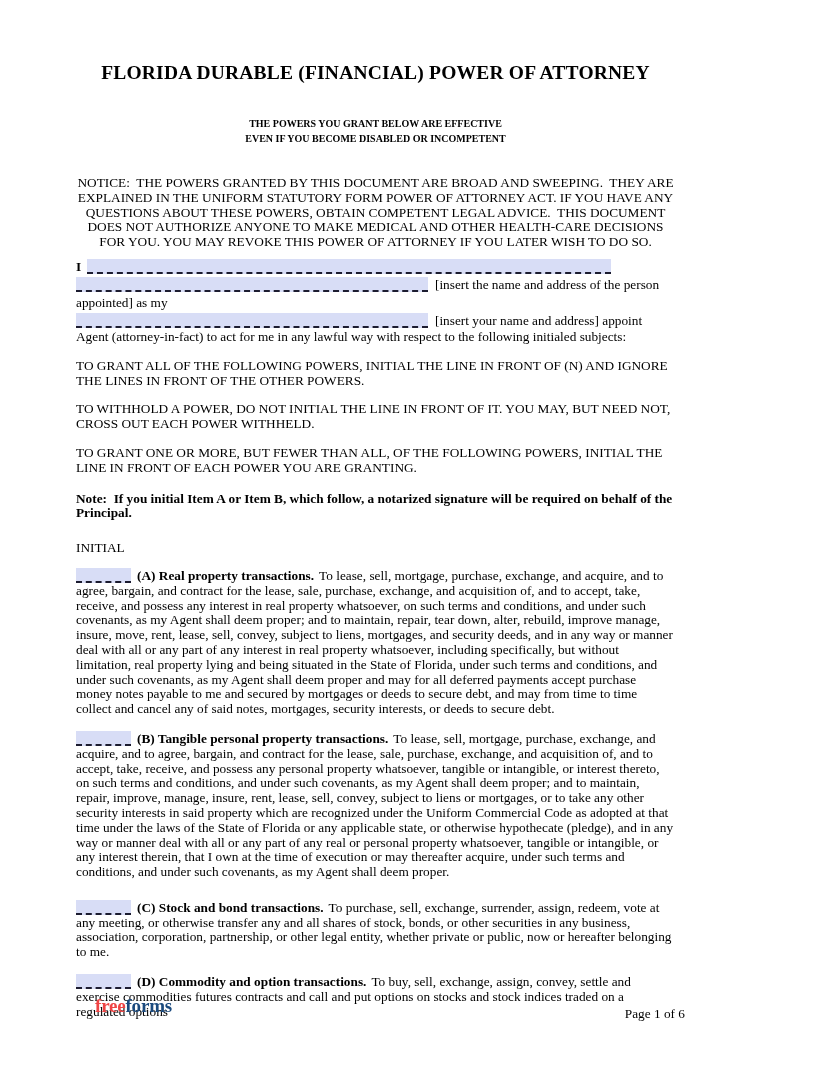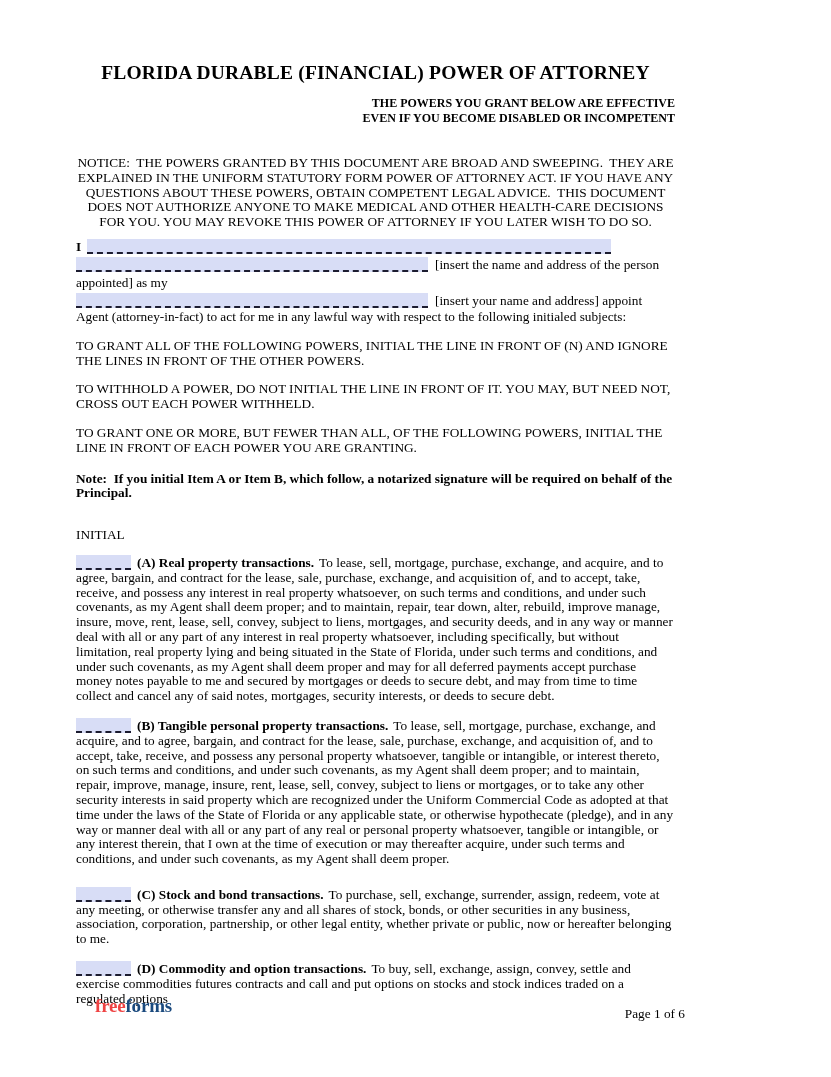--- a/index.html
+++ b/index.html
@@ -12,43 +12,43 @@
     color:#000;
     overflow:hidden;
   }
   .content { padding:62px 74px 0 76px; }
   .doc-title {
     text-align:center;
     font-size:19.5px; font-weight:bold;
     letter-spacing:0.2px;
   }
   .subtitle {
-    margin-top:12px;
-    text-align:right;
-    font-size:12px; font-weight:bold;
+    margin-top:32px;
+    text-align:center;
+    font-size:10px; font-weight:bold;
     line-height:15px;
   }
   .clause {
     margin-top:20px;
     text-align:center;
     font-size:13.6px; font-weight:bold;
     line-height:17px;
   }
   .clause span { text-decoration:underline; }
   .body {
     font-size:13.3px;
     line-height:14.8px;
   }
   .prewrap { white-space:pre-wrap; }
   .bold { font-weight:bold; }
   .mt-notice { margin-top:30px;text-align:center; }
   .mt-appoint { margin-top:8px; }
   .mt-para { margin-top:14px; }
   .mt-note { margin-top:16px; }
-  .mt-initial { margin-top:27px; }
+  .mt-initial { margin-top:20px; }
   .mt-powa { margin-top:12px; }
   .mt-powc { margin-top:20px; }
   .fieldrow { line-height:18px; font-size:13.3px; }
   .field {
     display:inline-block;
     background:#d8ddf6;
     border-bottom:2px dashed #1c1c30;
     height:15px;
     vertical-align:-3px;
   }

